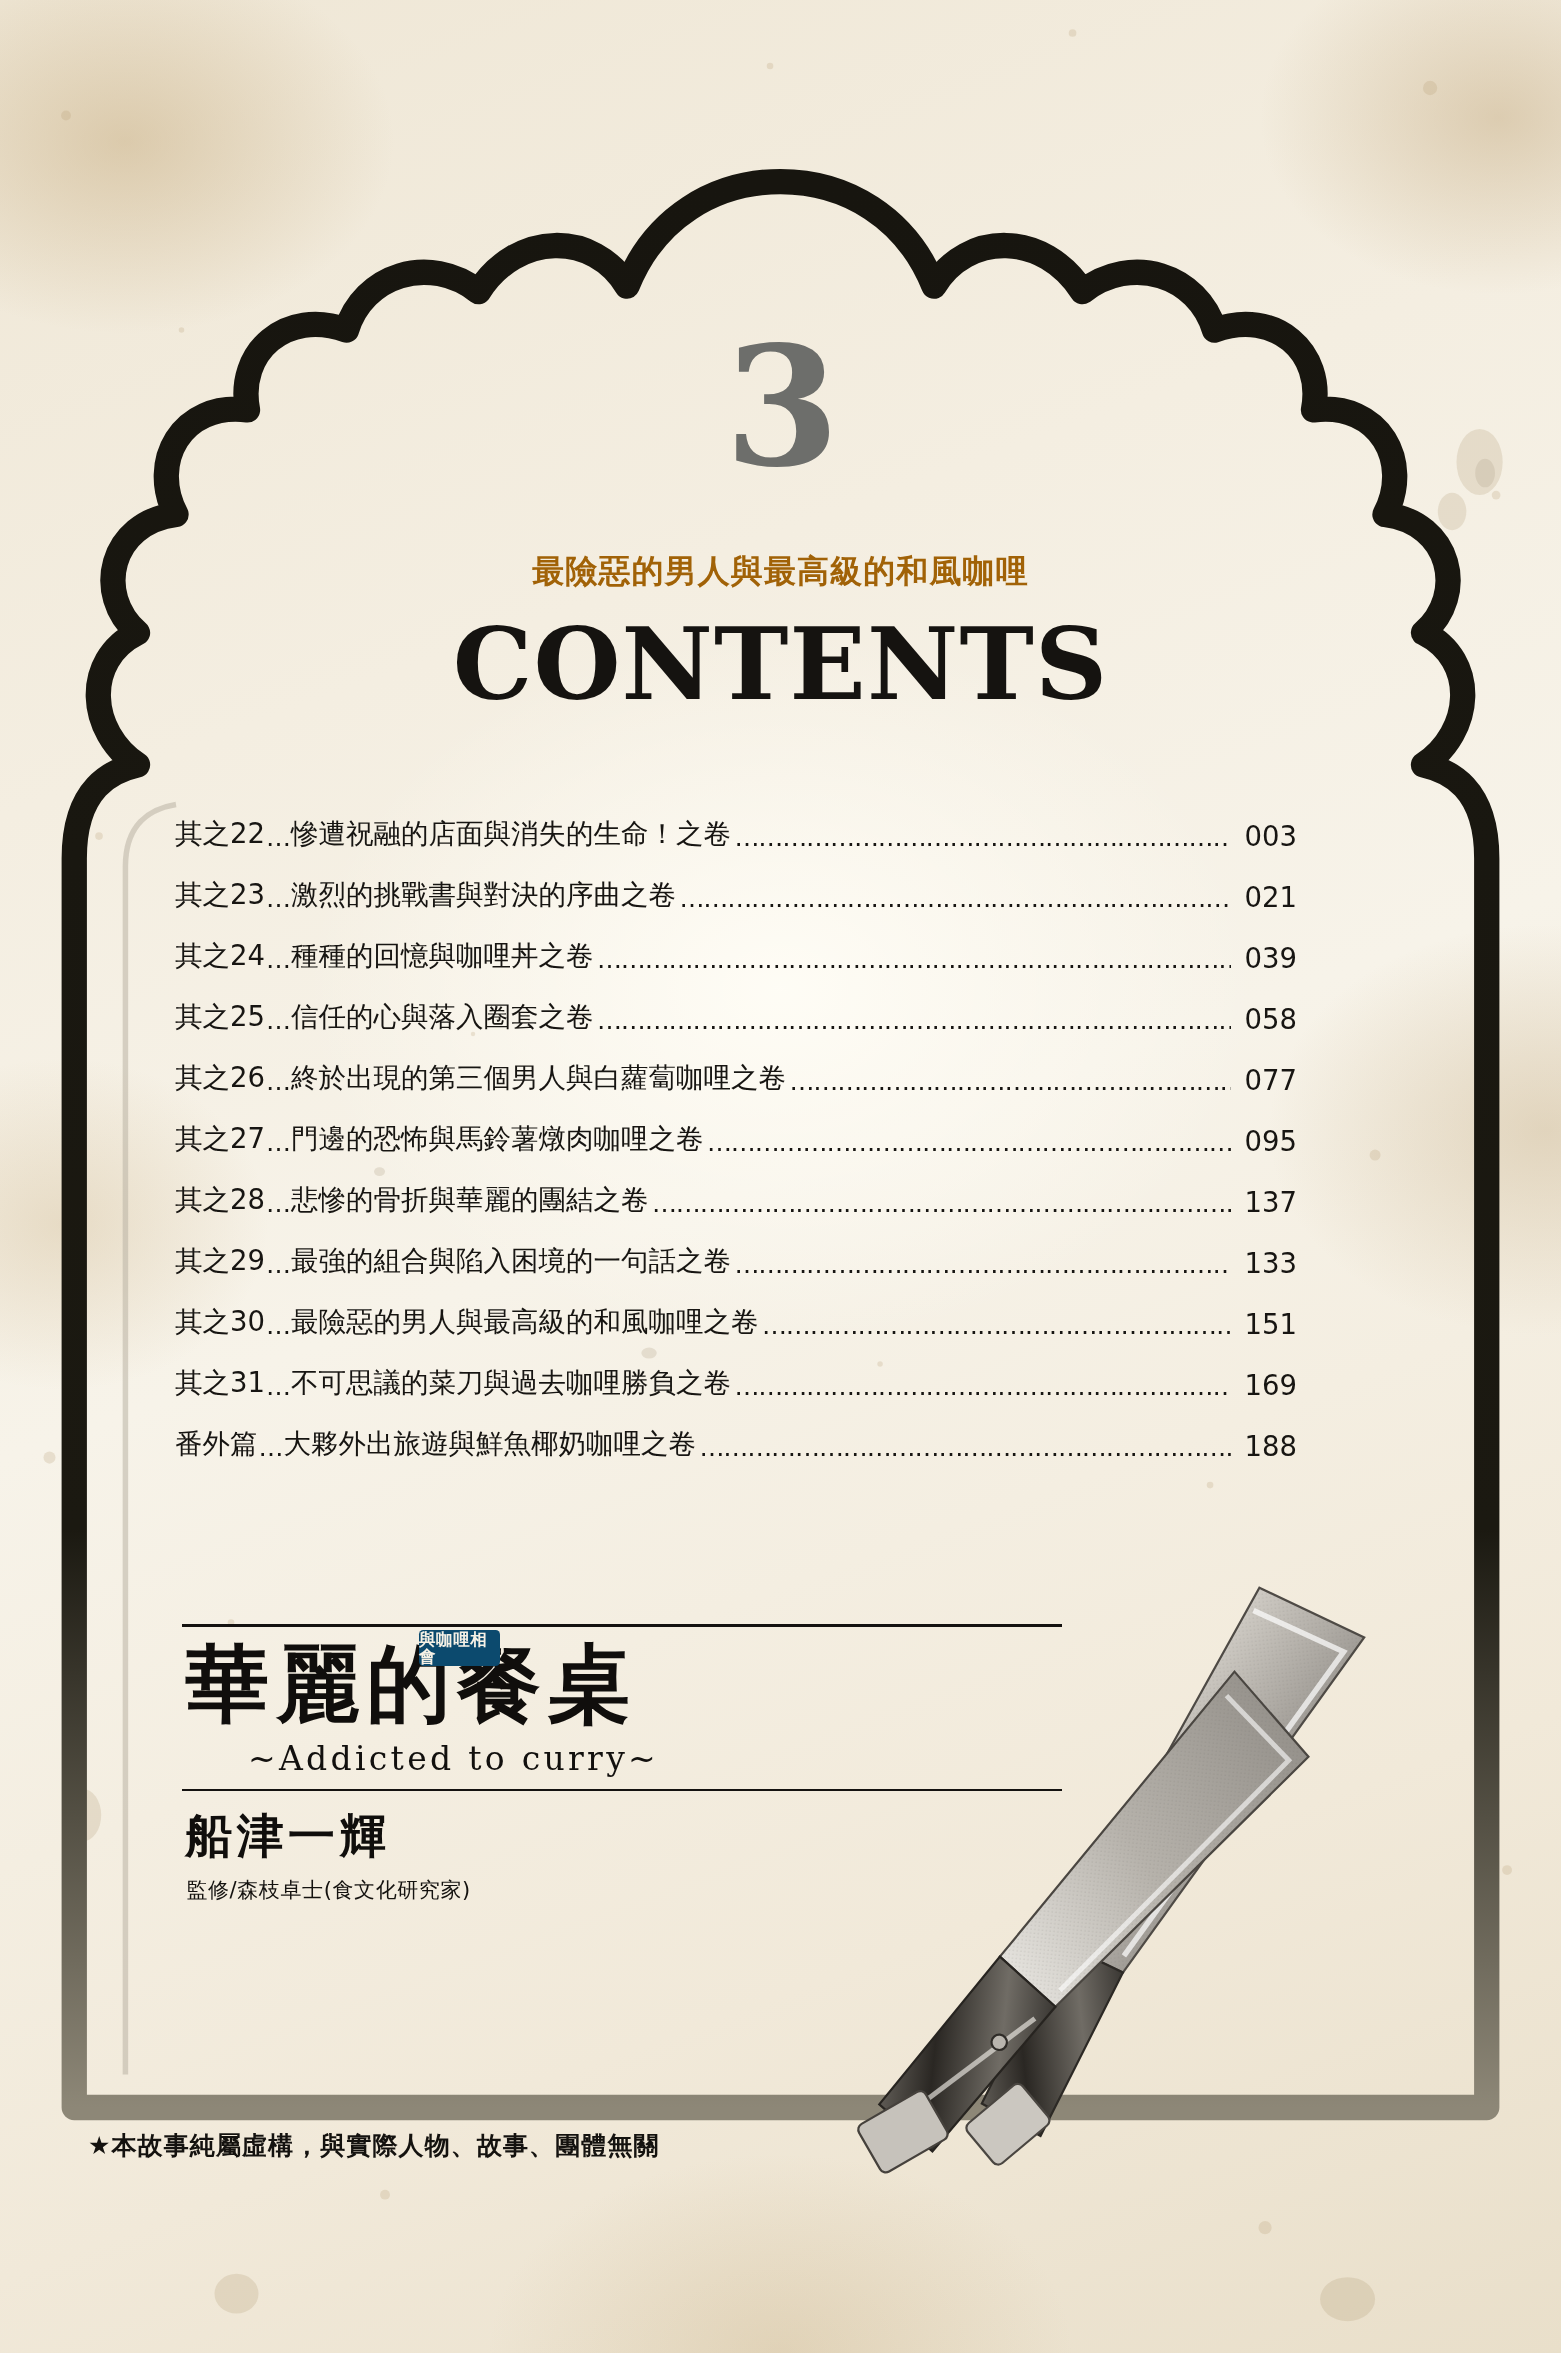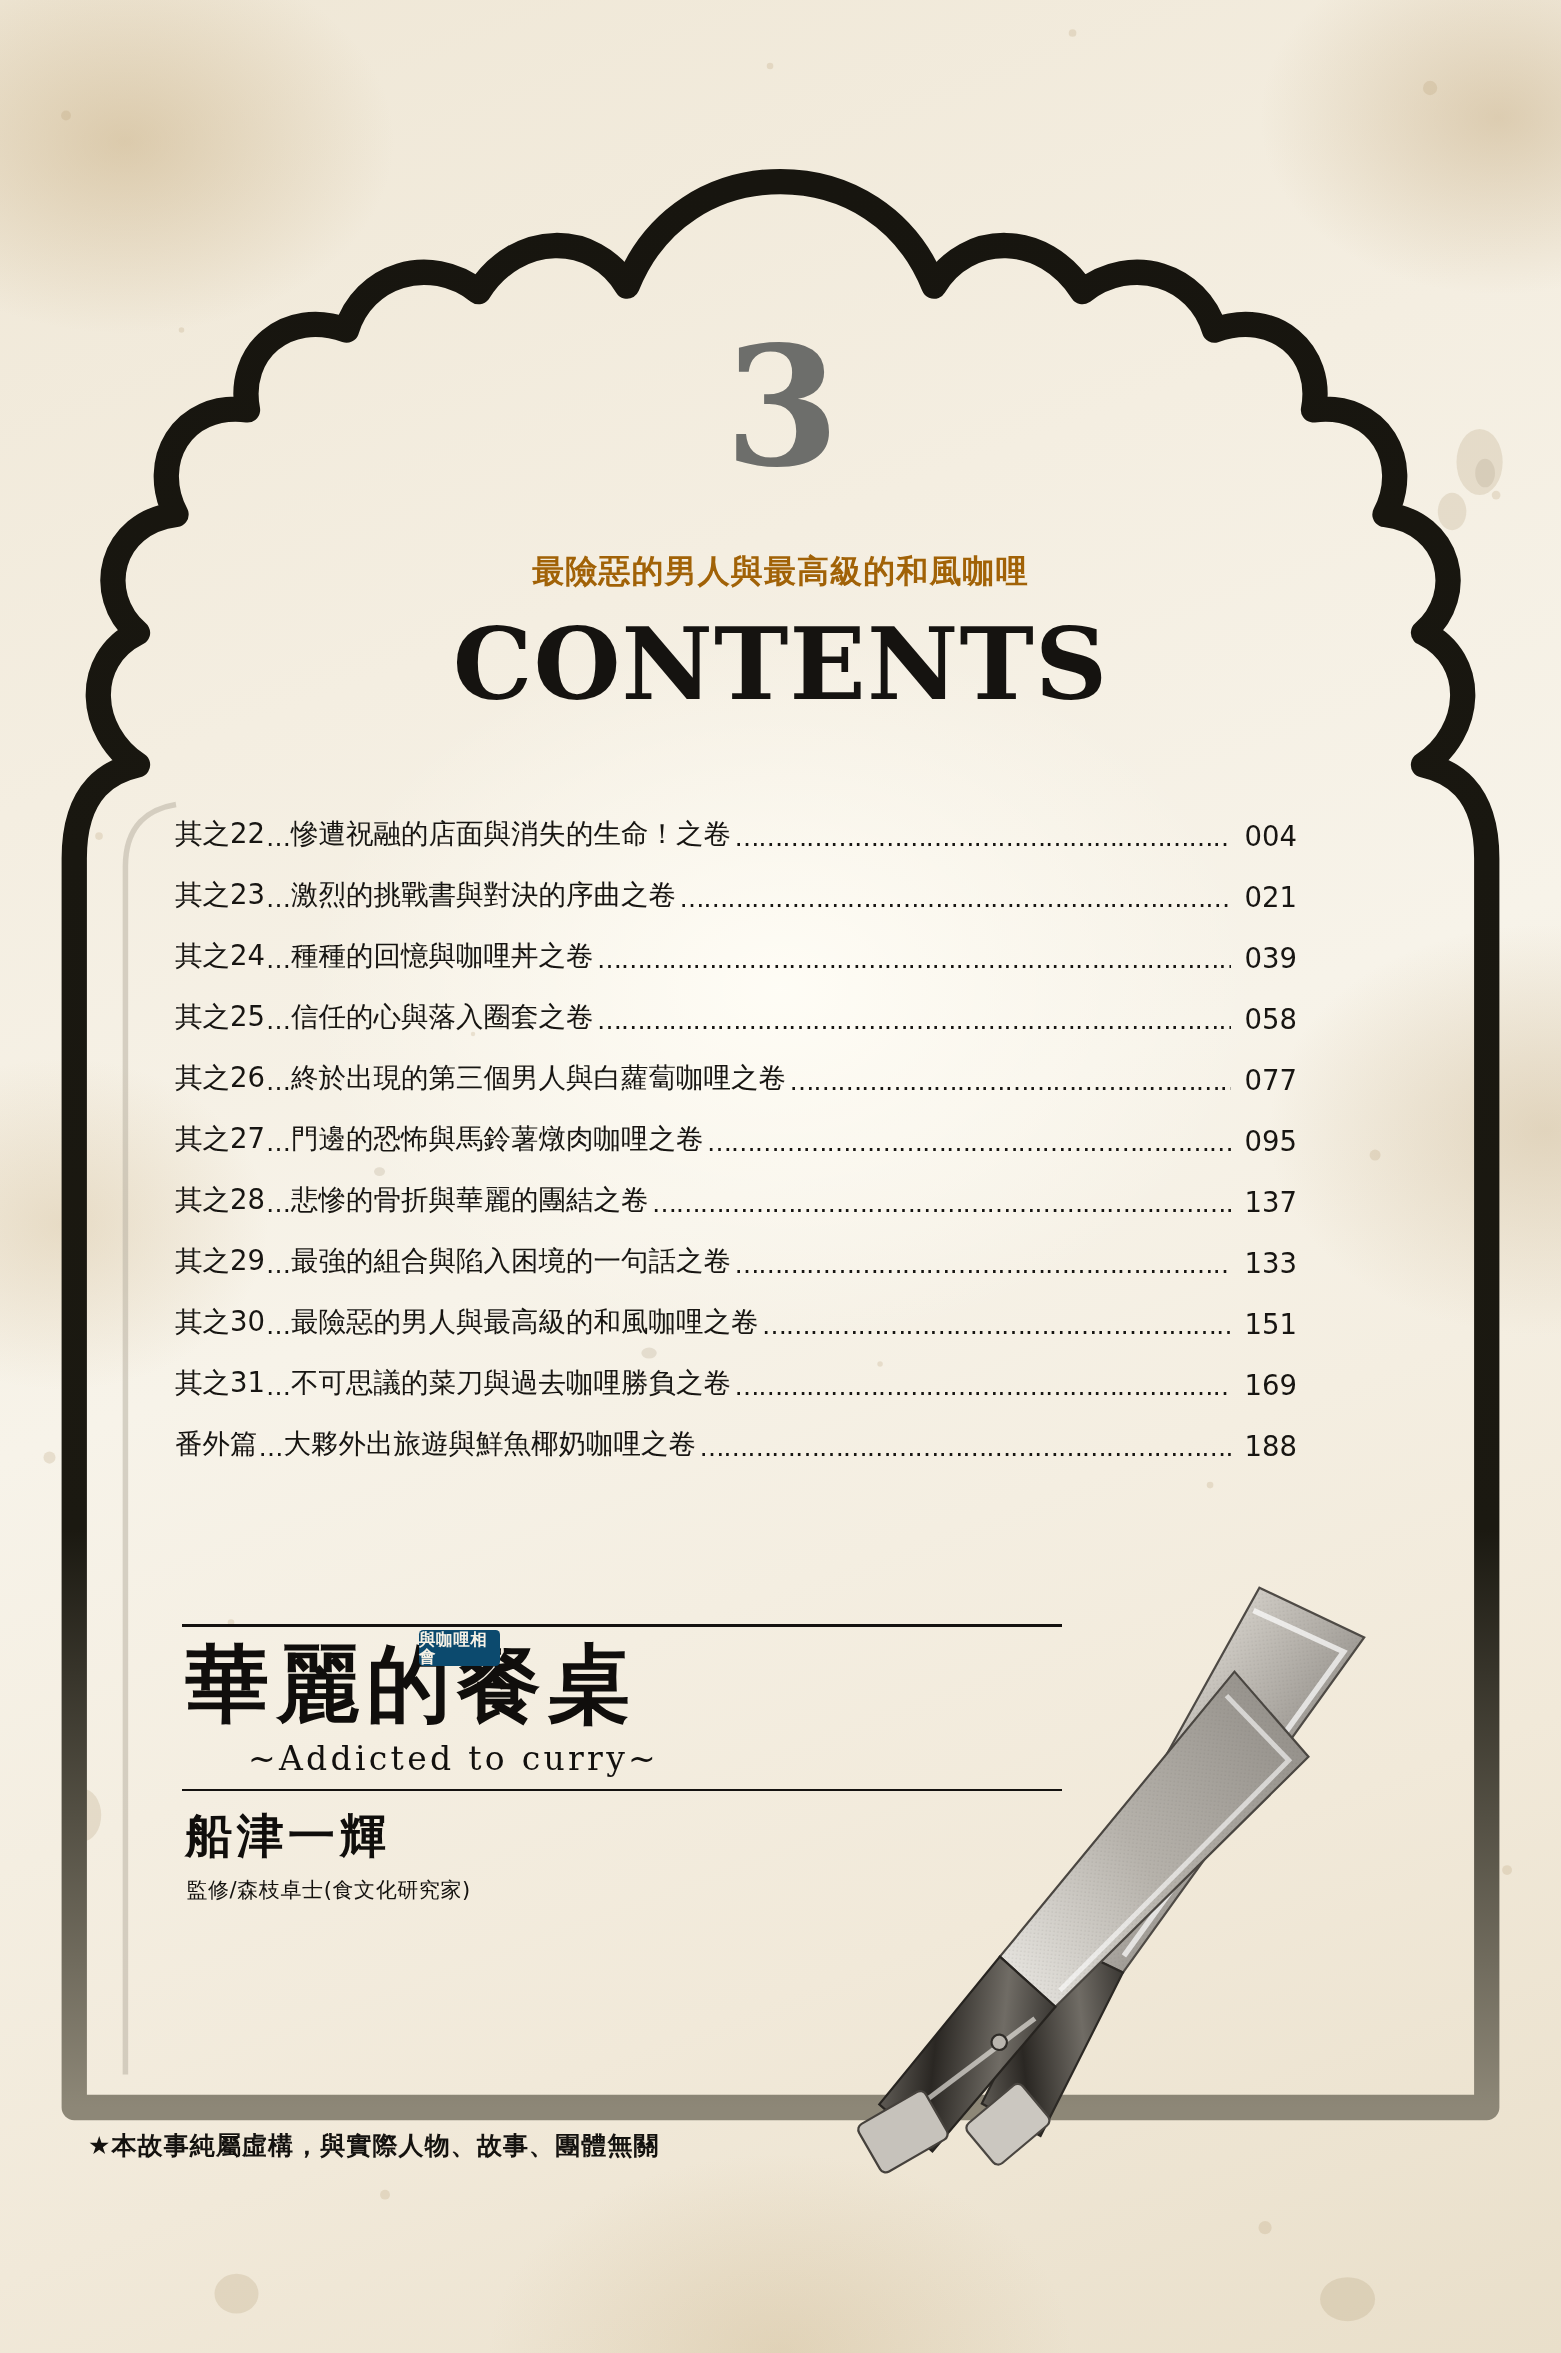--- a/index.html
+++ b/index.html
@@ -193,21 +193,21 @@
   <div class="subtitle">最險惡的男人與最高級的和風咖哩</div>
   <div class="contents-title">CONTENTS</div>
 
   <div id="toc">
 
   <div class="toc-row">
         <span class="toc-ep">其之22</span>
         <span class="toc-dots1">…</span>
         <span class="toc-name">慘遭祝融的店面與消失的生命！之卷</span>
         <span class="toc-fill">……………………………………………………………………………………………………………………………………………………………</span>
-        <span class="toc-page">004</span>
+        <span class="toc-page">003</span>
       </div>
       <div class="toc-row">
         <span class="toc-ep">其之23</span>
         <span class="toc-dots1">…</span>
         <span class="toc-name">激烈的挑戰書與對決的序曲之卷</span>
         <span class="toc-fill">……………………………………………………………………………………………………………………………………………………………</span>
         <span class="toc-page">021</span>
       </div>
       <div class="toc-row">
         <span class="toc-ep">其之24</span>

